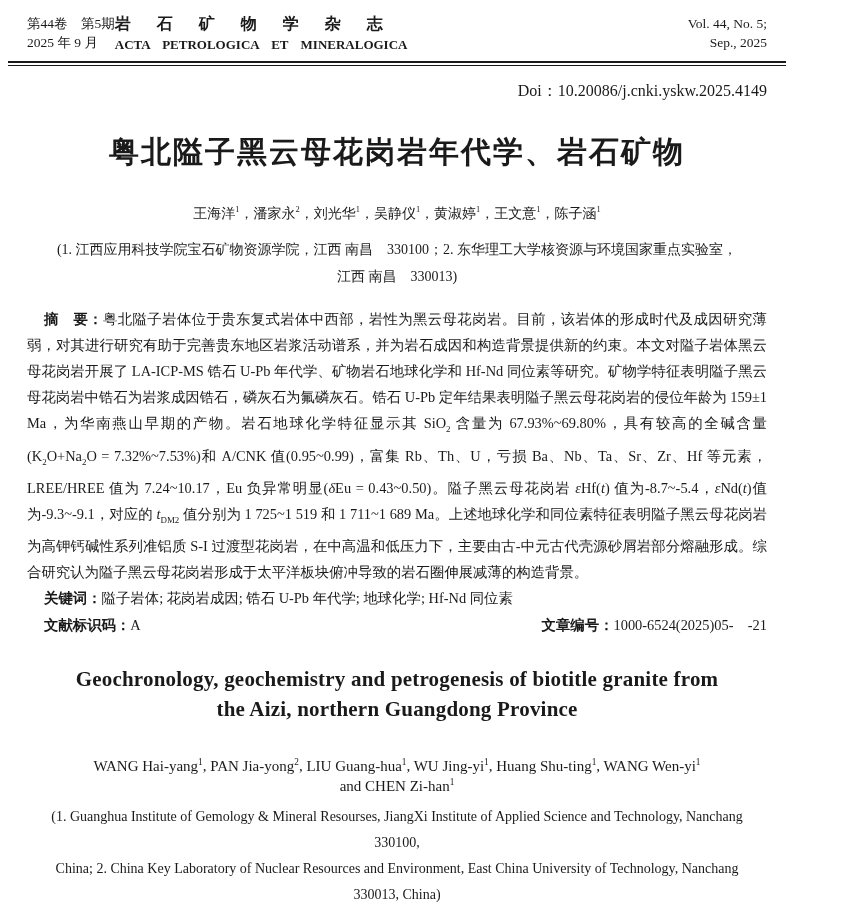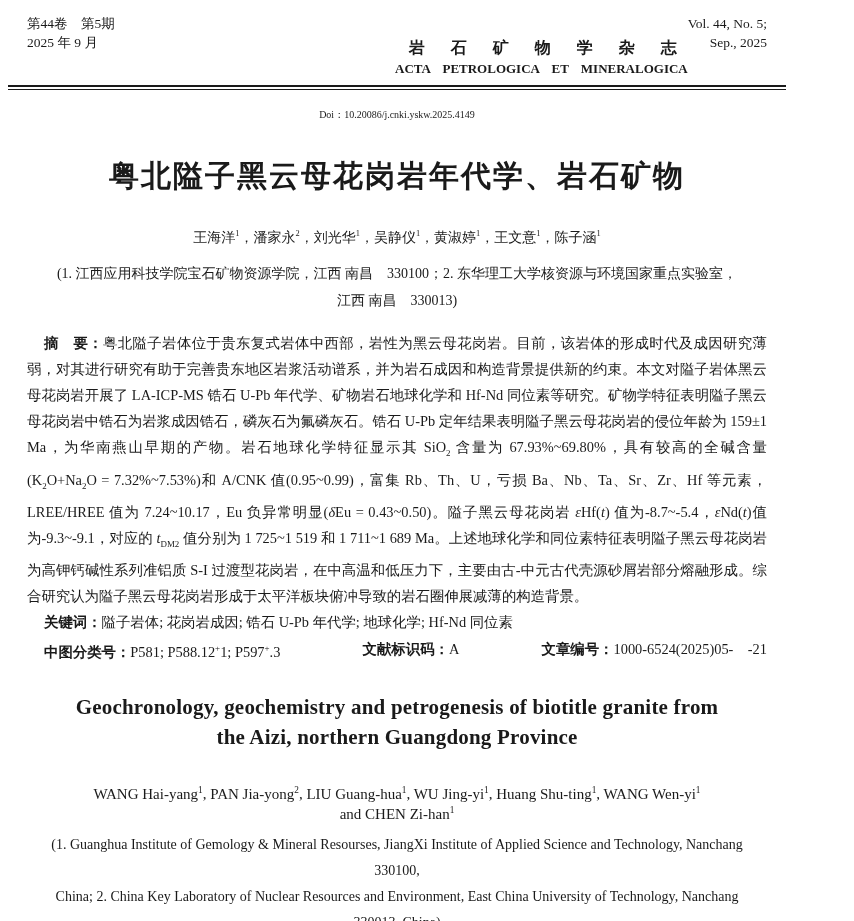--- a/index.html
+++ b/index.html
@@ -6,29 +6,29 @@
   .page{
     width:810px;height:921px;box-sizing:border-box;overflow:hidden;
     padding:14px 43px 0 27px;background:#ffffff;color:#1a1a1a;
     font-family:"Liberation Serif","DejaVu Serif",serif;
     position:relative;
   }
   
   .masthead{display:flex;justify-content:space-between;align-items:flex-start;}
   .mh-left,.mh-right{font-size:13.5px;line-height:19px;white-space:nowrap;}
   .mh-right{text-align:right;}
-  .mh-center{flex:1;text-align:right;margin-top:24px;}
+  .mh-center{flex:1;text-align:left;}
   .jt-cn{font-size:16px;font-weight:600;letter-spacing:11px;line-height:19px;}
   .jt-en{font-size:13px;font-weight:700;word-spacing:9px;line-height:19px;margin-top:2px;}
   
   .double-rule{margin:7px -19px 0 -19px;}
   .double-rule .rule-a{height:2px;background:#1a1a1a;}
   .double-rule .rule-b{height:1px;background:#1a1a1a;margin-top:2px;}
   
-  .doi{text-align:center;font-size:10px;margin-top:17px;line-height:16px;}
+  .doi{text-align:right;font-size:16px;margin-top:17px;line-height:16px;}
   
   .title-cn{
     margin:25px 0 0 0;text-align:center;
     font-family:"Liberation Sans","DejaVu Sans",sans-serif;
     font-size:30px;font-weight:700;letter-spacing:2px;line-height:56px;
   }
   
   .authors-cn{text-align:center;font-size:14px;margin-top:18px;line-height:24px;}
   .authors-cn sup{font-size:60%;}
   .affil-cn{text-align:center;font-size:14px;line-height:27px;margin-top:10px;}
@@ -83,21 +83,20 @@
 
   <div class="affil-cn">
     <div>(1. 江西应用科技学院宝石矿物资源学院，江西 南昌　330100；2. 东华理工大学核资源与环境国家重点实验室，</div>
     <div>江西 南昌　330013)</div>
   </div>
 
   <section class="abstract">
     <p><span class="label">摘　要：</span><span>粤北隘子岩体位于贵东复式岩体中西部，岩性为黑云母花岗岩。目前，该岩体的形成时代及成因研究薄弱，对其进行研究有助于完善贵东地区岩浆活动谱系，并为岩石成因和构造背景提供新的约束。本文对隘子岩体黑云母花岗岩开展了 LA-ICP-MS 锆石 U-Pb 年代学、矿物岩石地球化学和 Hf-Nd 同位素等研究。矿物学特征表明隘子黑云母花岗岩中锆石为岩浆成因锆石，磷灰石为氟磷灰石。锆石 U-Pb 定年结果表明隘子黑云母花岗岩的侵位年龄为 159±1 Ma，为华南燕山早期的产物。岩石地球化学特征显示其 SiO<sub>2</sub> 含量为 67.93%~69.80%，具有较高的全碱含量(K<sub>2</sub>O+Na<sub>2</sub>O = 7.32%~7.53%)和 A/CNK 值(0.95~0.99)，富集 Rb、Th、U，亏损 Ba、Nb、Ta、Sr、Zr、Hf 等元素，LREE/HREE 值为 7.24~10.17，Eu 负异常明显(<i>δ</i>Eu = 0.43~0.50)。隘子黑云母花岗岩 <i>ε</i>Hf(<i>t</i>) 值为-8.7~-5.4，<i>ε</i>Nd(<i>t</i>)值为-9.3~-9.1，对应的 <i>t</i><sub>DM2</sub> 值分别为 1 725~1 519 和 1 711~1 689 Ma。上述地球化学和同位素特征表明隘子黑云母花岗岩为高钾钙碱性系列准铝质 S-I 过渡型花岗岩，在中高温和低压力下，主要由古-中元古代壳源砂屑岩部分熔融形成。综合研究认为隘子黑云母花岗岩形成于太平洋板块俯冲导致的岩石圈伸展减薄的构造背景。</span></p>
     <p><span class="label">关键词：</span><span>隘子岩体; 花岗岩成因; 锆石 U-Pb 年代学; 地球化学; Hf-Nd 同位素</span></p>
     <div class="meta-row">
-      <span><span class="label">中图分类号：</span><span>P581; P588.12<sup>+</sup>1; P597<sup>+</sup>.3</span></span>
       <span><span class="label">文献标识码：</span><span>A</span></span>
       <span><span class="label">文章编号：</span><span>1000-6524(2025)05-　-21</span></span>
     </div>
   </section>
 
   <h2 class="title-en">
     <div>Geochronology,  geochemistry and petrogenesis of biotitle granite from</div>
     <div>the Aizi,  northern Guangdong Province</div>
   </h2>
 

